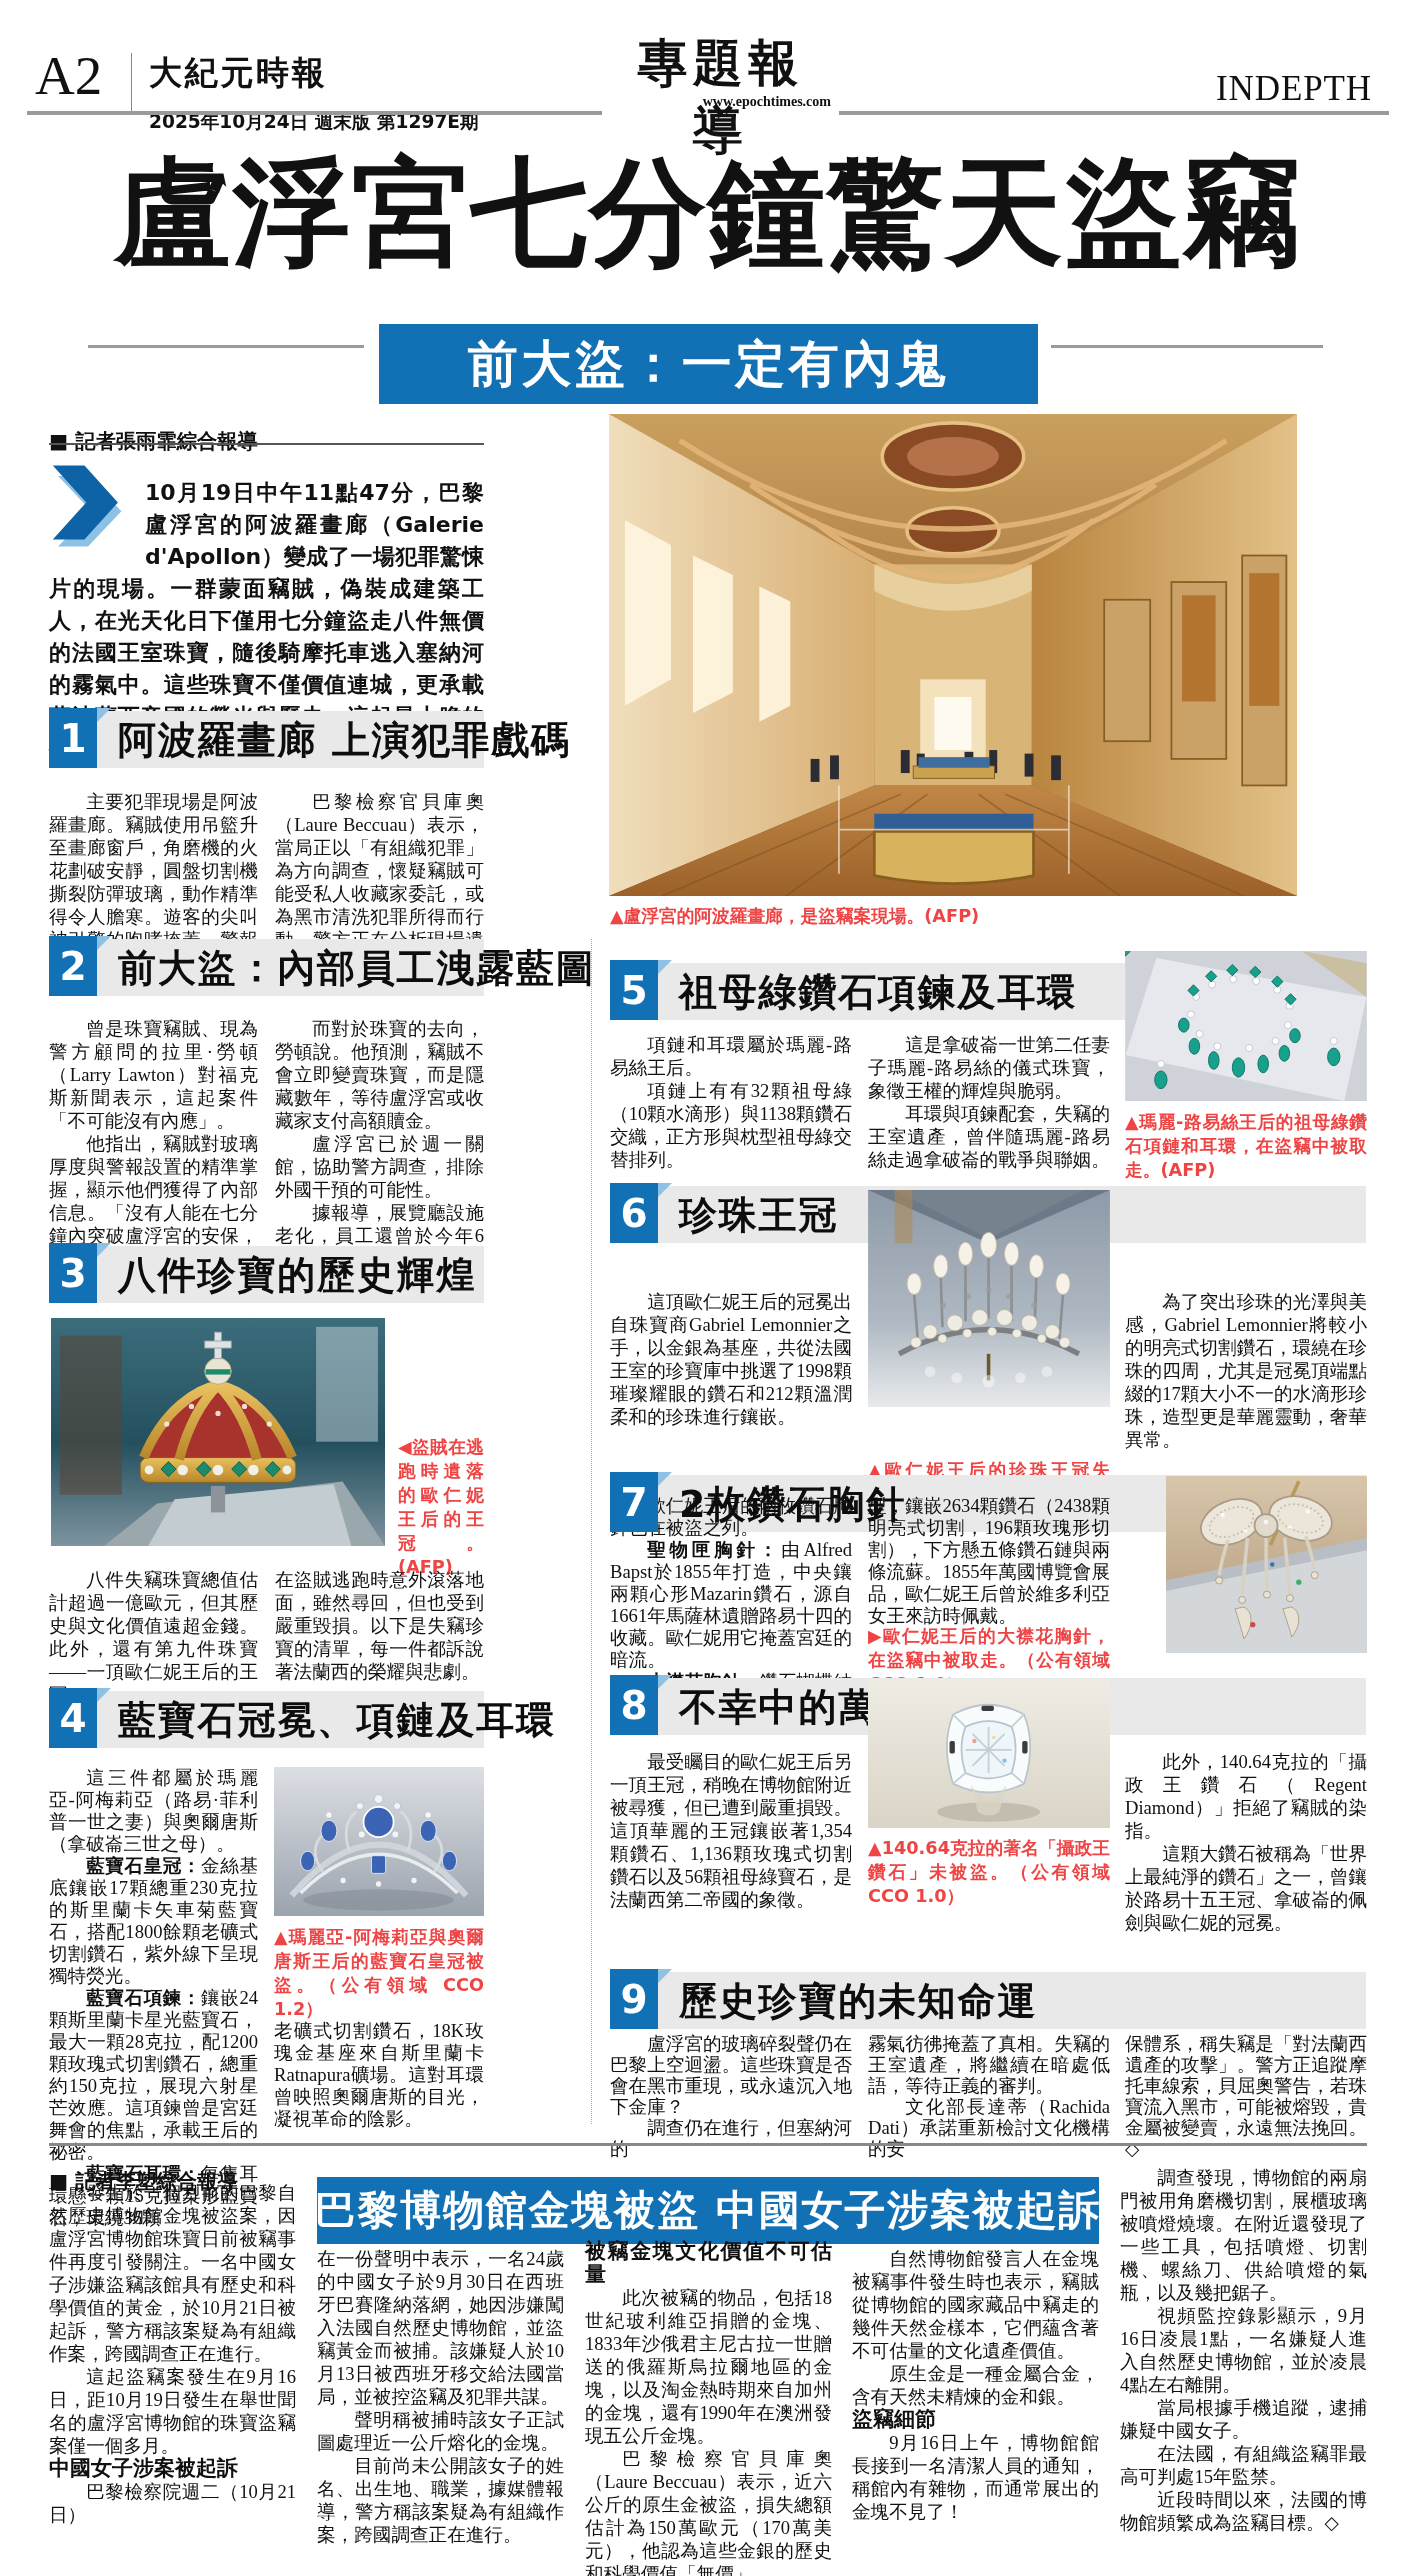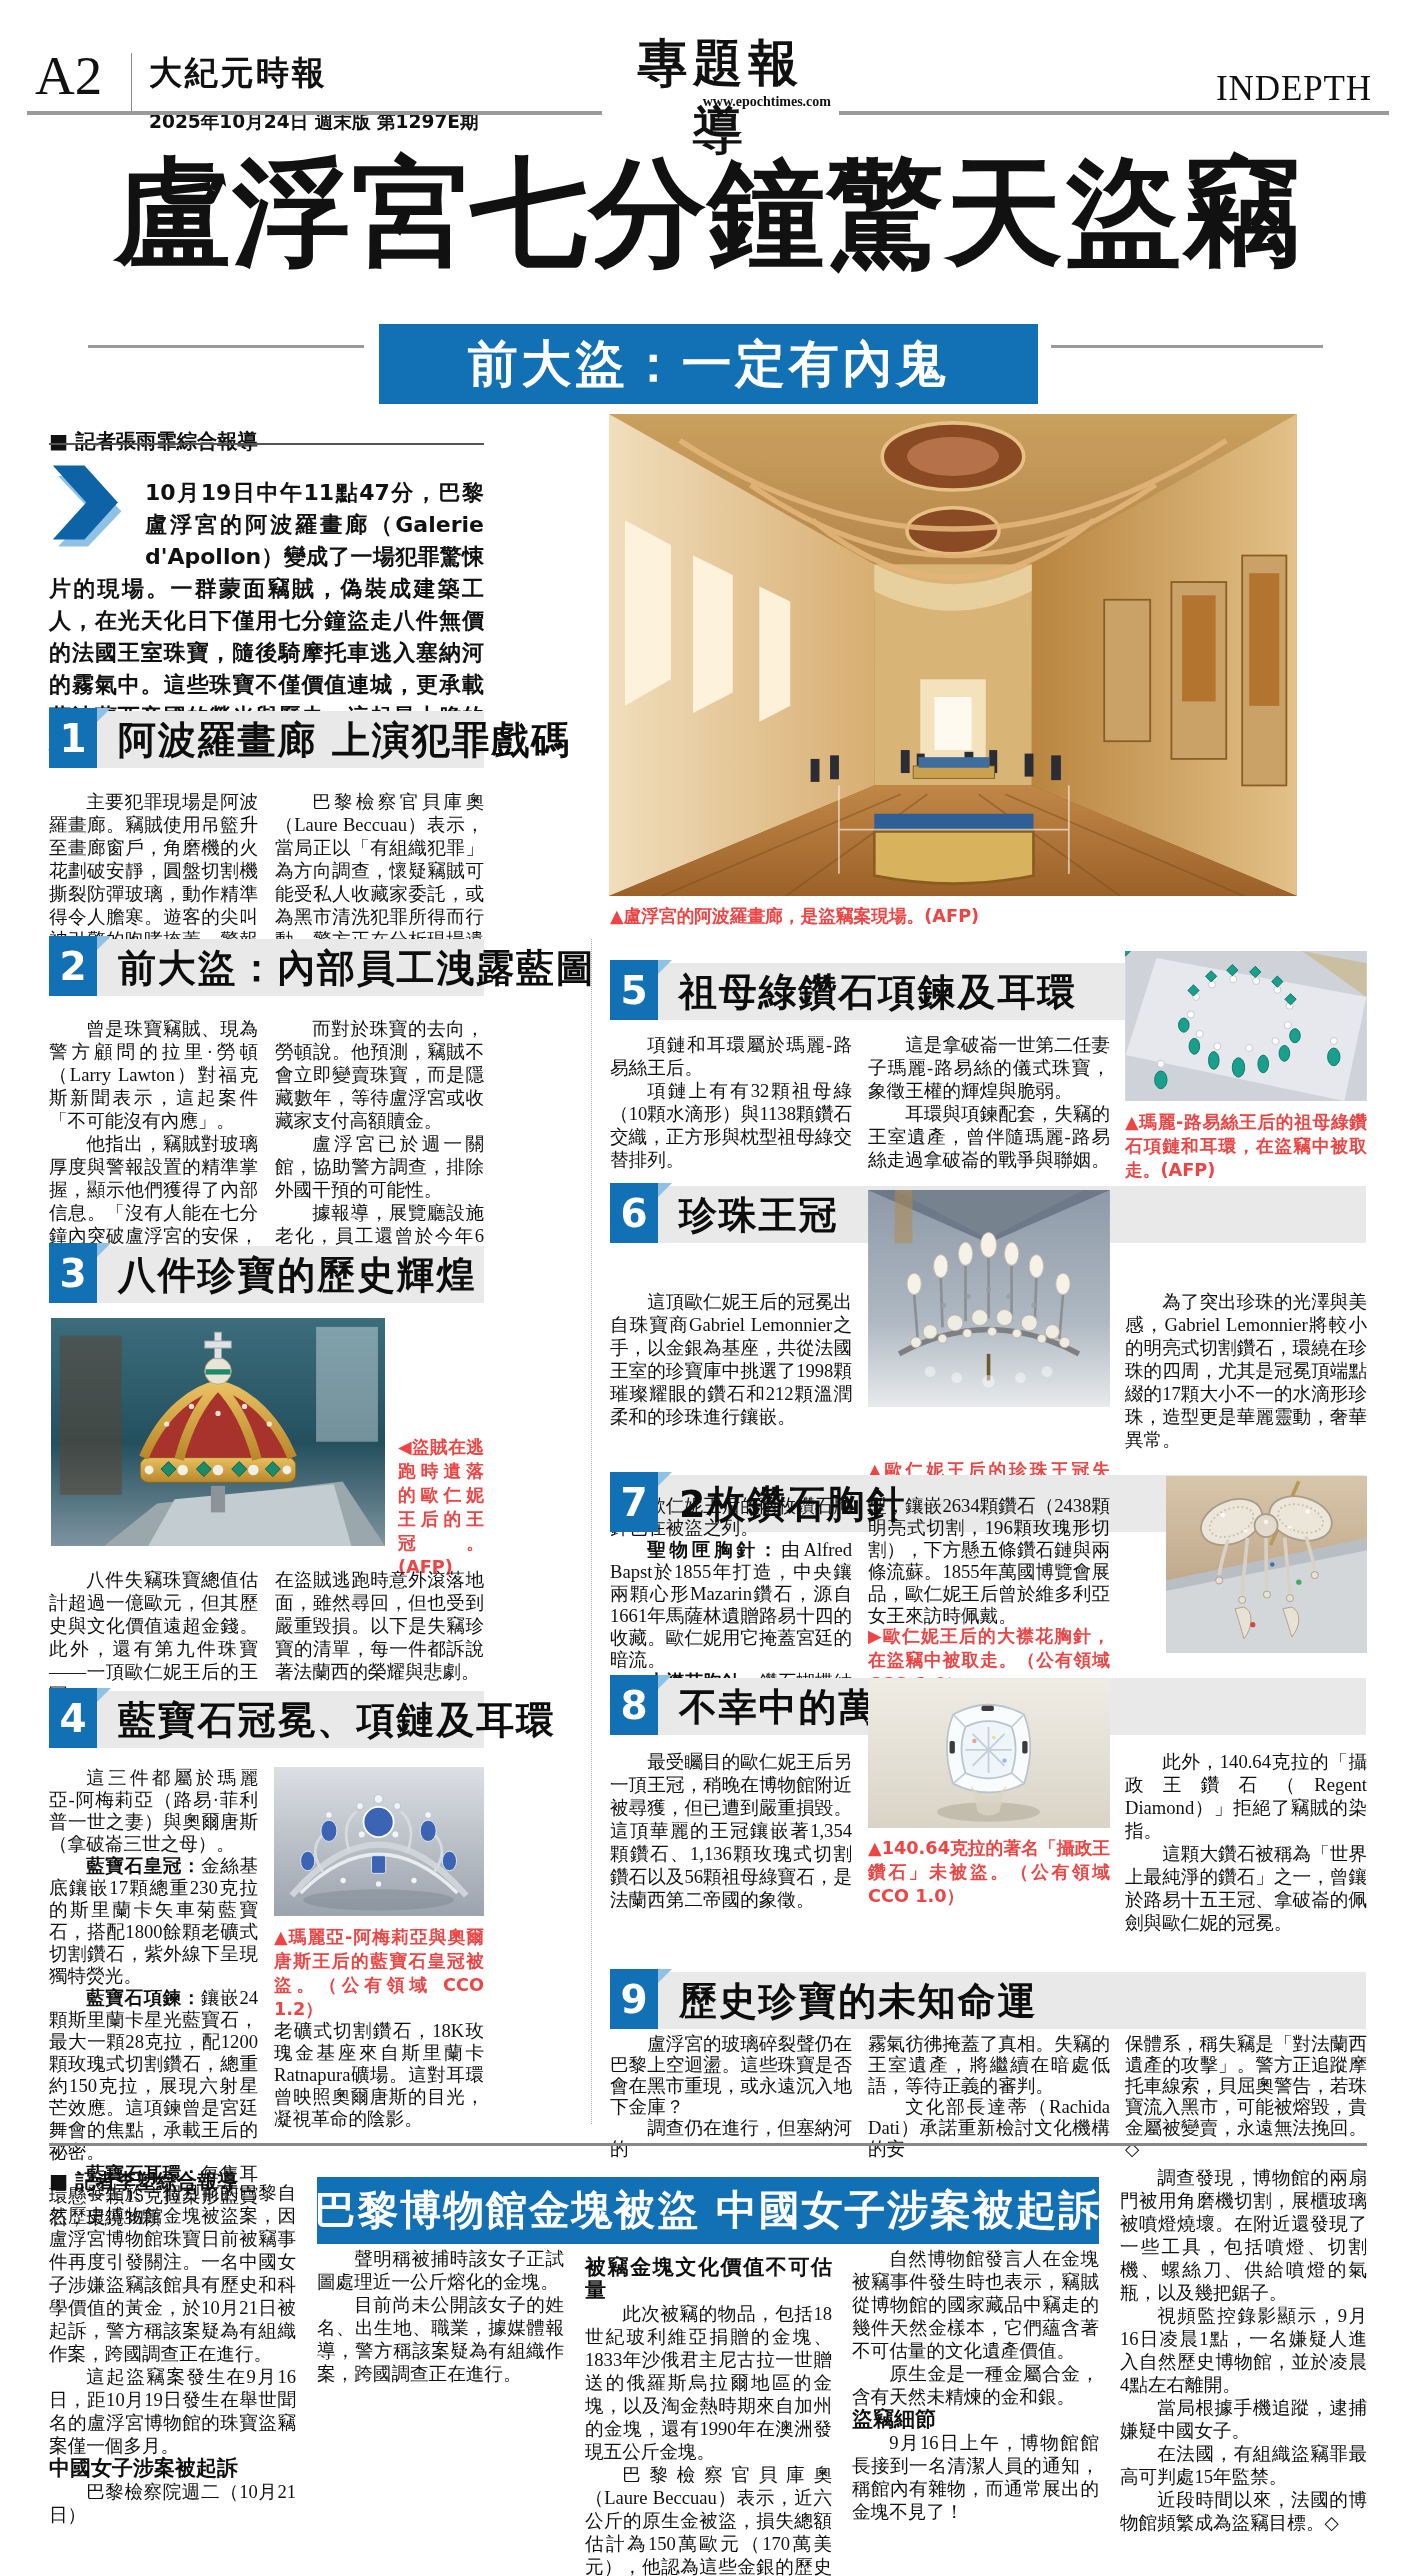--- a/index.html
+++ b/index.html
@@ -599,25 +599,26 @@
 
   <div class="abs sans" style="left:317px;top:2160px;width:782px;height:67px;background:#1270b4;color:#fff;font-size:41px;font-weight:bold;letter-spacing:1.8px;display:flex;align-items:center;justify-content:center;white-space:nowrap;">巴黎博物館金塊被盜 中國女子涉案被起訴</div>
 
   <div class="col" style="left:49px;top:2181px;width:247px;height:372px;">
     <p>發生於一個月前的巴黎自然歷史博物館金塊被盜案，因盧浮宮博物館珠寶日前被竊事件再度引發關注。一名中國女子涉嫌盜竊該館具有歷史和科學價值的黃金，於10月21日被起訴，警方稱該案疑為有組織作案，跨國調查正在進行。</p>
     <p>這起盜竊案發生在9月16日，距10月19日發生在舉世聞名的盧浮宮博物館的珠寶盜竊案僅一個多月。</p>
     <p class="subhead">中國女子涉案被起訴</p>
     <p>巴黎檢察院週二（10月21日）</p>
   </div>
   <div class="col" style="left:317px;top:2247px;width:247px;height:310px;">
+    <p class="cont">在一份聲明中表示，一名24歲的中國女子於9月30日在西班牙巴賽隆納落網，她因涉嫌闖入法國自然歷史博物館，並盜竊黃金而被捕。該嫌疑人於10月13日被西班牙移交給法國當局，並被控盜竊及犯罪共謀。</p>
     <p>聲明稱被捕時該女子正試圖處理近一公斤熔化的金塊。</p>
     <p>目前尚未公開該女子的姓名、出生地、職業，據媒體報導，警方稱該案疑為有組織作案，跨國調查正在進行。</p>
   </div>
   <div class="col" style="left:585px;top:2240px;width:247px;height:318px;">
-    <p class="subhead" style="margin-top:16px;">被竊金塊文化價值不可估量</p>
+    <p class="subhead" style="margin-top:0;">被竊金塊文化價值不可估量</p>
     <p>此次被竊的物品，包括18世紀玻利維亞捐贈的金塊、1833年沙俄君主尼古拉一世贈送的俄羅斯烏拉爾地區的金塊，以及淘金熱時期來自加州的金塊，還有1990年在澳洲發現五公斤金塊。</p>
     <p>巴黎檢察官貝庫奧（Laure Beccuau）表示，近六公斤的原生金被盜，損失總額估計為150萬歐元（170萬美元），他認為這些金銀的歷史和科學價值「無價」。</p>
   </div>
   <div class="col" style="left:852px;top:2247px;width:247px;height:311px;">
     <p>自然博物館發言人在金塊被竊事件發生時也表示，竊賊從博物館的國家藏品中竊走的幾件天然金樣本，它們蘊含著不可估量的文化遺產價值。</p>
     <p>原生金是一種金屬合金，含有天然未精煉的金和銀。</p>
     <p class="subhead">盜竊細節</p>
     <p>9月16日上午，博物館館長接到一名清潔人員的通知，稱館內有雜物，而通常展出的金塊不見了！</p>
   </div>
   <div class="col" style="left:1120px;top:2166px;width:247px;height:389px;">

